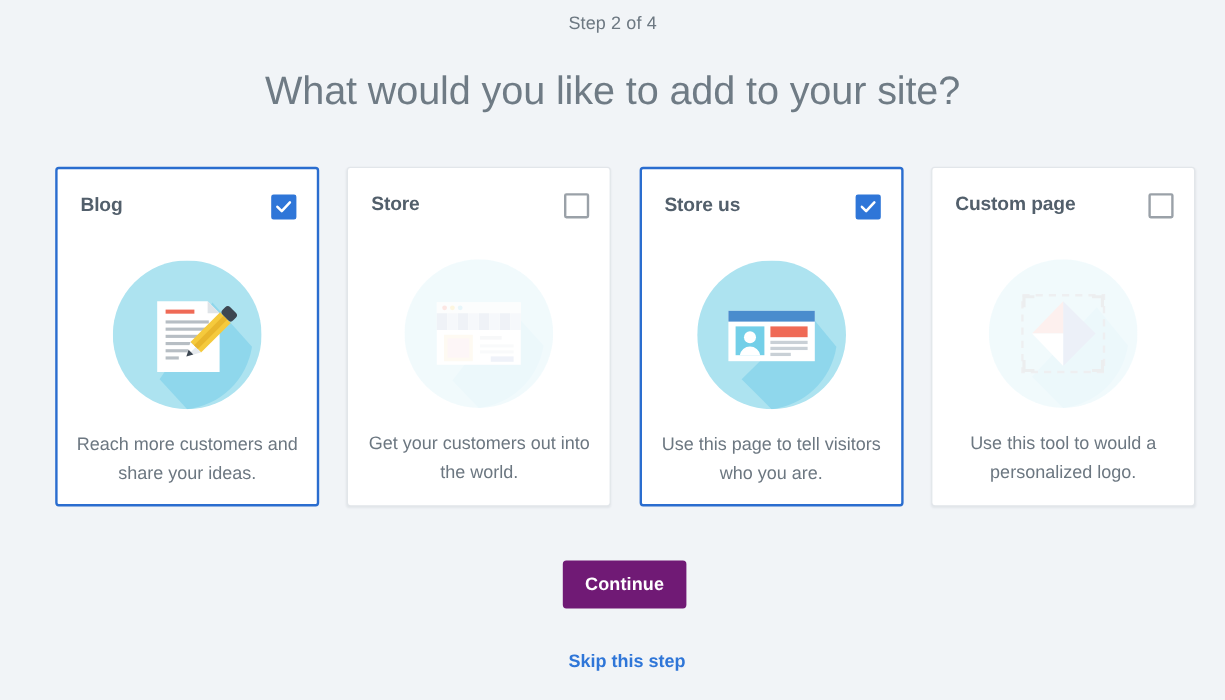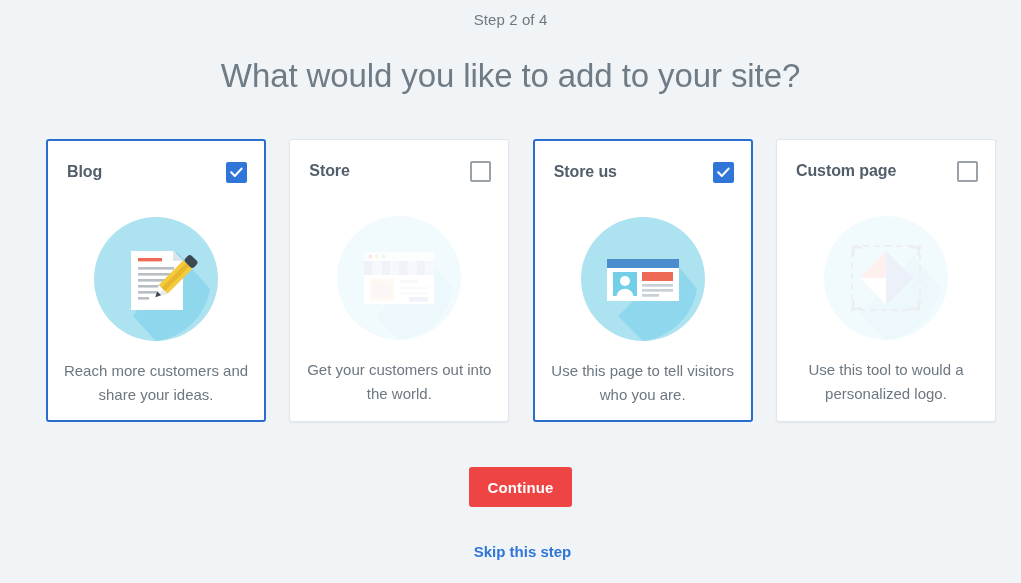--- a/index.html
+++ b/index.html
@@ -134,21 +134,21 @@
     color: #6c7781;
   }
 
   
   .continue-btn {
     position: absolute;
     top: 467px;
     left: 469px;
     width: 103px;
     height: 40px;
-    background: #ef4444;
+    background: #701a75;
     color: #ffffff;
     border: none;
     border-radius: 3px;
     font-family: "Liberation Sans", sans-serif;
     font-size: 15px;
     font-weight: bold;
     cursor: pointer;
     letter-spacing: .1px;
   }
 

